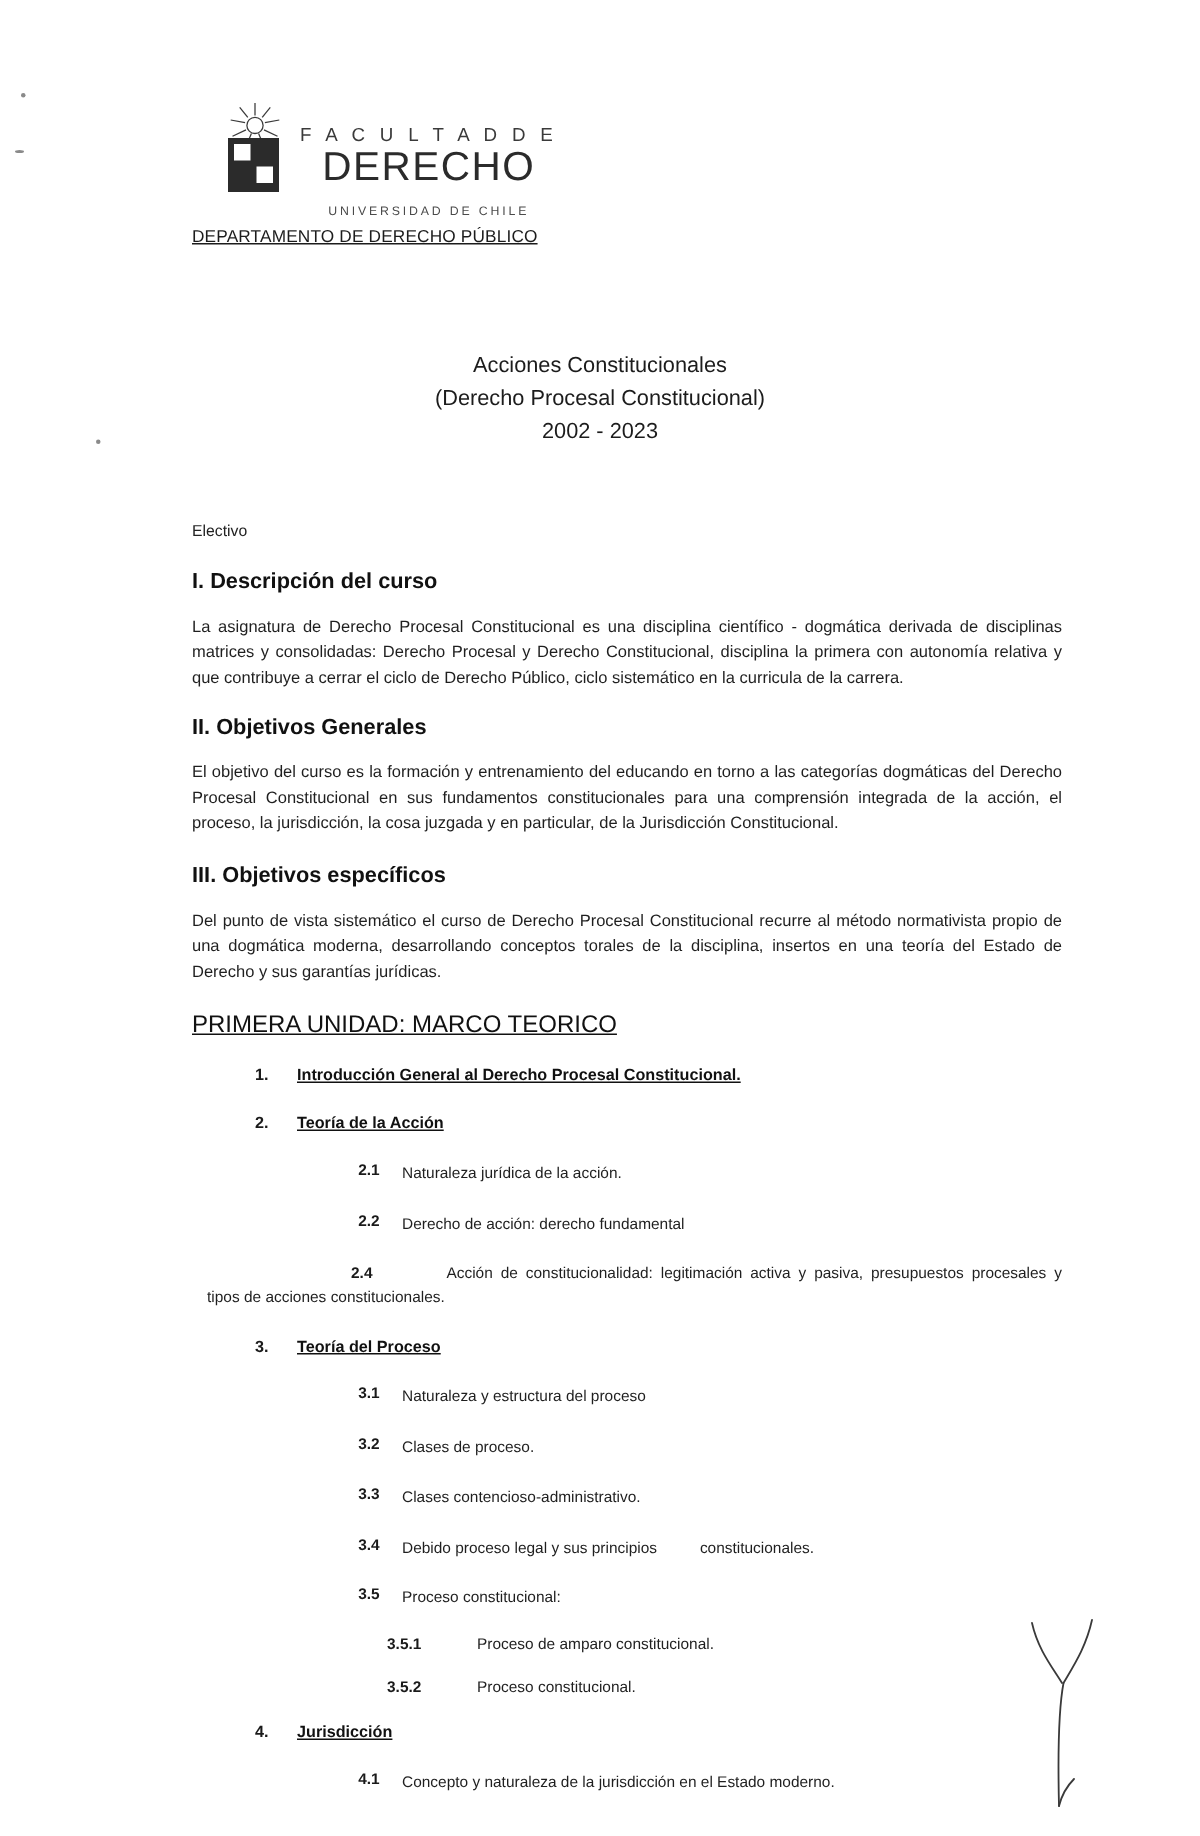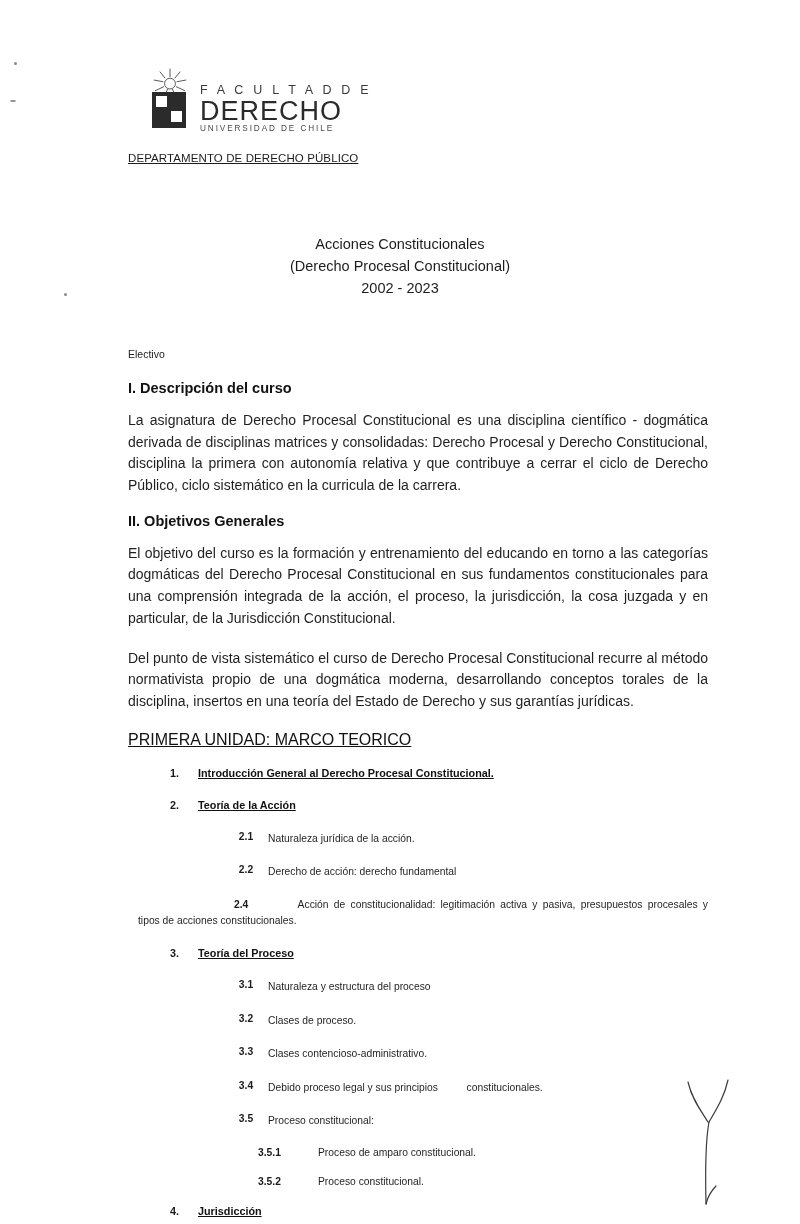--- a/index.html
+++ b/index.html
@@ -65,37 +65,38 @@
   .logo-shield:after {
     content: "";
     position: absolute;
     left: 19px; top: 19px;
     width: 11px; height: 11px;
     background: #ffffff;
   }
   .logo-text {
     padding-top: 16px;
     line-height: 1;
+    text-align: center;
   }
   .logo-line1 {
     font-size: 12.5px;
     letter-spacing: 3.2px;
     color: #3a3a3a;
   }
   .logo-line2 {
     font-size: 27px;
     letter-spacing: 1px;
     color: #2b2b2b;
     margin-top: 1px;
   }
   .logo-line3 {
     font-size: 8.2px;
     letter-spacing: 1.9px;
     color: #4a4a4a;
-    margin-top: 0;
+    margin-top: 12px;
   }
 
   
   .dept {
     position: absolute;
     left: 128px;
     top: 152px;
     font-size: 11.5px;
     font-weight: normal;
     color: #1c1c1c;
@@ -130,21 +131,21 @@
   h2.sec {
     font-size: 14.5px;
     font-weight: bold;
     margin: 0 0 14px 0;
     color: #111;
   }
   h2.sec.tight {
     margin-top: -2px;
   }
   p.para {
-    font-size: 14px;
+    font-size: 11px;
     line-height: 1.55;
     text-align: justify;
     margin: 0 0 18px 0;
     color: #1f1f1f;
   }
   .unit-title {
     font-size: 16px;
     font-weight: normal;
     text-decoration: underline;
     margin: 0 0 18px 0;
@@ -284,20 +285,21 @@
 
   <div class="body-wrap">
     <div class="elective">Electivo</div>
 
     <h2 class="sec">I. Descripción del curso</h2>
     <p class="para">La asignatura de Derecho Procesal Constitucional es una disciplina científico - dogmática derivada de disciplinas matrices y consolidadas: Derecho Procesal y Derecho Constitucional, disciplina la primera con autonomía relativa y que contribuye a cerrar el ciclo de Derecho Público, ciclo sistemático en la curricula de la carrera.</p>
 
     <h2 class="sec tight">II. Objetivos Generales</h2>
     <p class="para">El objetivo del curso es la formación y entrenamiento del educando en torno a las categorías dogmáticas del Derecho Procesal Constitucional en sus fundamentos constitucionales para una comprensión integrada de la acción, el proceso, la jurisdicción, la cosa juzgada y en particular, de la Jurisdicción Constitucional.</p>
 
+    <h2 class="sec">III. Objetivos específicos</h2>
     <p class="para">Del punto de vista sistemático el curso de Derecho Procesal Constitucional recurre al método normativista propio de una dogmática moderna, desarrollando conceptos torales de la disciplina, insertos en una teoría del Estado de Derecho y sus garantías jurídicas.</p>
 
     <div class="unit-title">PRIMERA UNIDAD: MARCO TEORICO</div>
 
     <div class="lvl1">
       <span class="num">1.</span>
       <span class="txt">Introducción General al Derecho Procesal Constitucional.</span>
     </div>
 
     <div class="lvl1">

